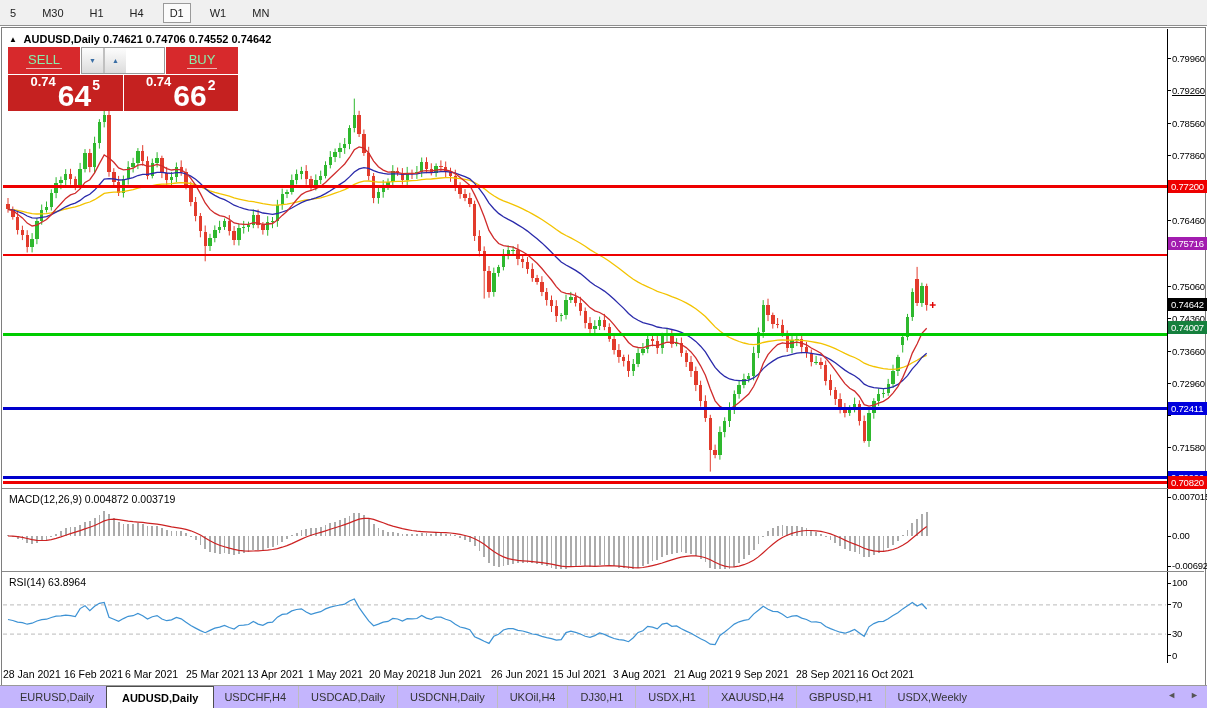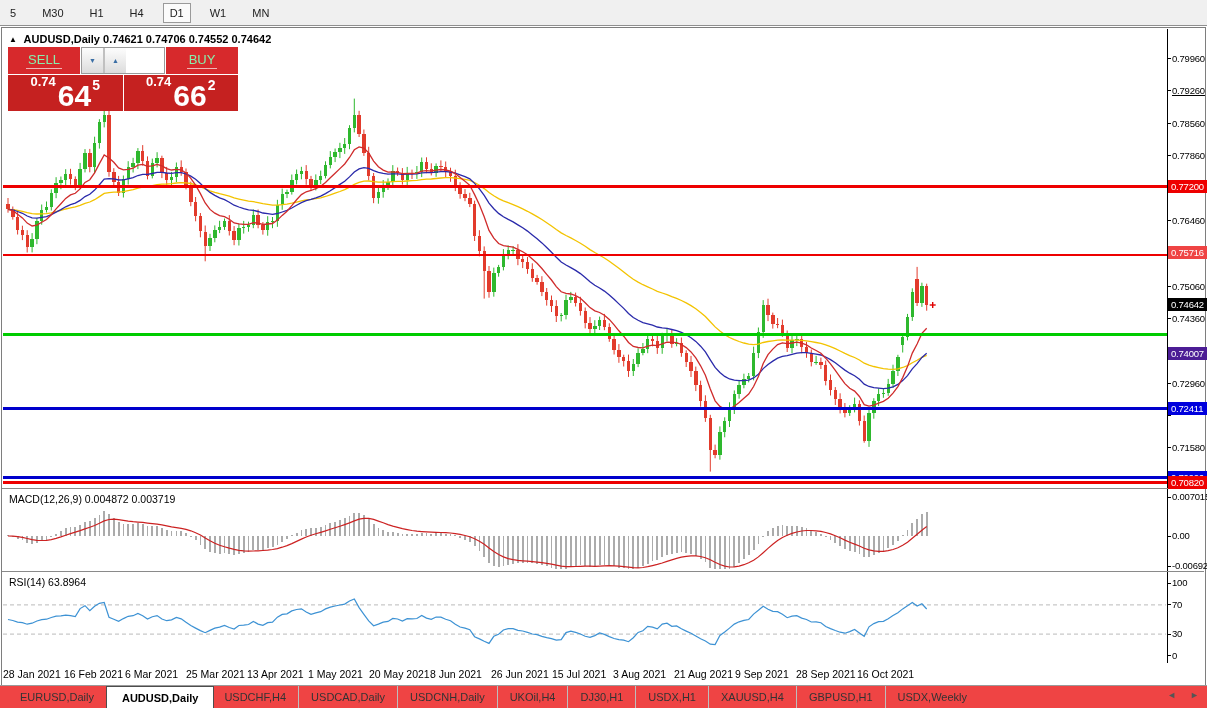--- a/index.html
+++ b/index.html
@@ -38,21 +38,21 @@
   
   .pal{position:absolute;left:1172px;font-size:9.5px;color:#000;z-index:4;letter-spacing:-.2px;white-space:nowrap;}
   .ptick{position:absolute;left:1167px;width:4px;height:1px;background:#000;z-index:4;}
   .ptag{position:absolute;left:1168px;width:39px;height:13px;font-size:9.5px;color:#fff;line-height:13px;
         padding-left:3px;box-sizing:border-box;z-index:6;letter-spacing:-.2px;white-space:nowrap;}
   .hline{position:absolute;left:3px;width:1164px;z-index:4;}
   .pane-label{position:absolute;font-size:10.5px;color:#000;z-index:7;white-space:nowrap;}
   .date-label{position:absolute;top:668px;font-size:10.5px;color:#000;z-index:4;white-space:nowrap;}
   svg.pane{position:absolute;z-index:2;}
   
-  .tabbar{position:absolute;left:0;top:685px;width:1207px;height:23px;background:#ef4444;border-top:1px solid #9a9a9a;
+  .tabbar{position:absolute;left:0;top:685px;width:1207px;height:23px;background:#c4b5fd;border-top:1px solid #9a9a9a;
           display:flex;align-items:stretch;font-size:11px;color:#333;box-sizing:border-box;z-index:20;}
   .tab{padding:4px 12px 4px;display:flex;align-items:center;cursor:default;white-space:nowrap;}
   .tab + .tab{border-left:1px solid #bdbdbd;}
   .tab.sel{background:#fff;border:1px solid #4d4d4d;border-bottom:none;font-weight:bold;color:#000;padding:4px 15px;}
   .tab.sel + .tab{border-left:none;padding-left:10px;}
   .tabbar .pad{width:8px;}
   .tabscroll{position:absolute;right:8px;top:690px;display:flex;gap:14px;z-index:21;}
   .tabscroll span{font-size:9px;color:#555;cursor:default;}
 </style>
 </head>
@@ -743,23 +743,23 @@
     <div class="ptick" style="top: 318.093px;"></div>
     <div class="pal" style="top: 345.651px;">0.73660</div>
     <div class="ptick" style="top: 350.651px;"></div>
     <div class="pal" style="top: 378.209px;">0.72960</div>
     <div class="ptick" style="top: 383.209px;"></div>
     <div class="pal" style="top: 431px; margin-top: 44px;">0.72280</div>
     <div class="ptick" style="top: 414.837px;"></div>
     <div class="pal" style="top: 442.395px;">0.71580</div>
     <div class="ptick" style="top: 447.395px;"></div>
     <div class="ptag" style="top: 179.5px; background: rgb(238, 0, 0);">0.77200</div>
-    <div class="ptag" style="top: 246px; background: #ef4444;">0.75716</div>
+    <div class="ptag" style="top: 237px; background: #a21caf;">0.75716</div>
     <div class="ptag" style="top: 298.477px; background: rgb(0, 0, 0);">0.74642</div>
-    <div class="ptag" style="top: 347px; background: #4c1d95;">0.74007</div>
+    <div class="ptag" style="top: 321px; background: #15803d;">0.74007</div>
     <div class="ptag" style="top: 402.244px; background: rgb(0, 0, 221);">0.72411</div>
     <div class="ptag" style="top: 471.314px; background: rgb(0, 0, 221);">0.70926</div>
     <div class="ptag" style="top: 476.244px; background: rgb(238, 0, 0);">0.70820</div>
     <div class="hline" style="top: 184.5px; height: 3px; background: rgb(238, 0, 0);"></div>
     <div class="hline" style="top: 254.023px; height: 2px; background: rgb(238, 0, 0);"></div>
     <div class="hline" style="top: 333.012px; height: 3px; background: rgb(0, 204, 0);"></div>
     <div class="hline" style="top: 407.244px; height: 3px; background: rgb(0, 0, 204);"></div>
     <div class="hline" style="top: 476.314px; height: 3px; background: rgb(0, 0, 204);"></div>
     <div class="hline" style="top: 481.244px; height: 3px; background: rgb(238, 0, 0);"></div>
     <div class="date-label" style="left: 3px;">28 Jan 2021</div>

